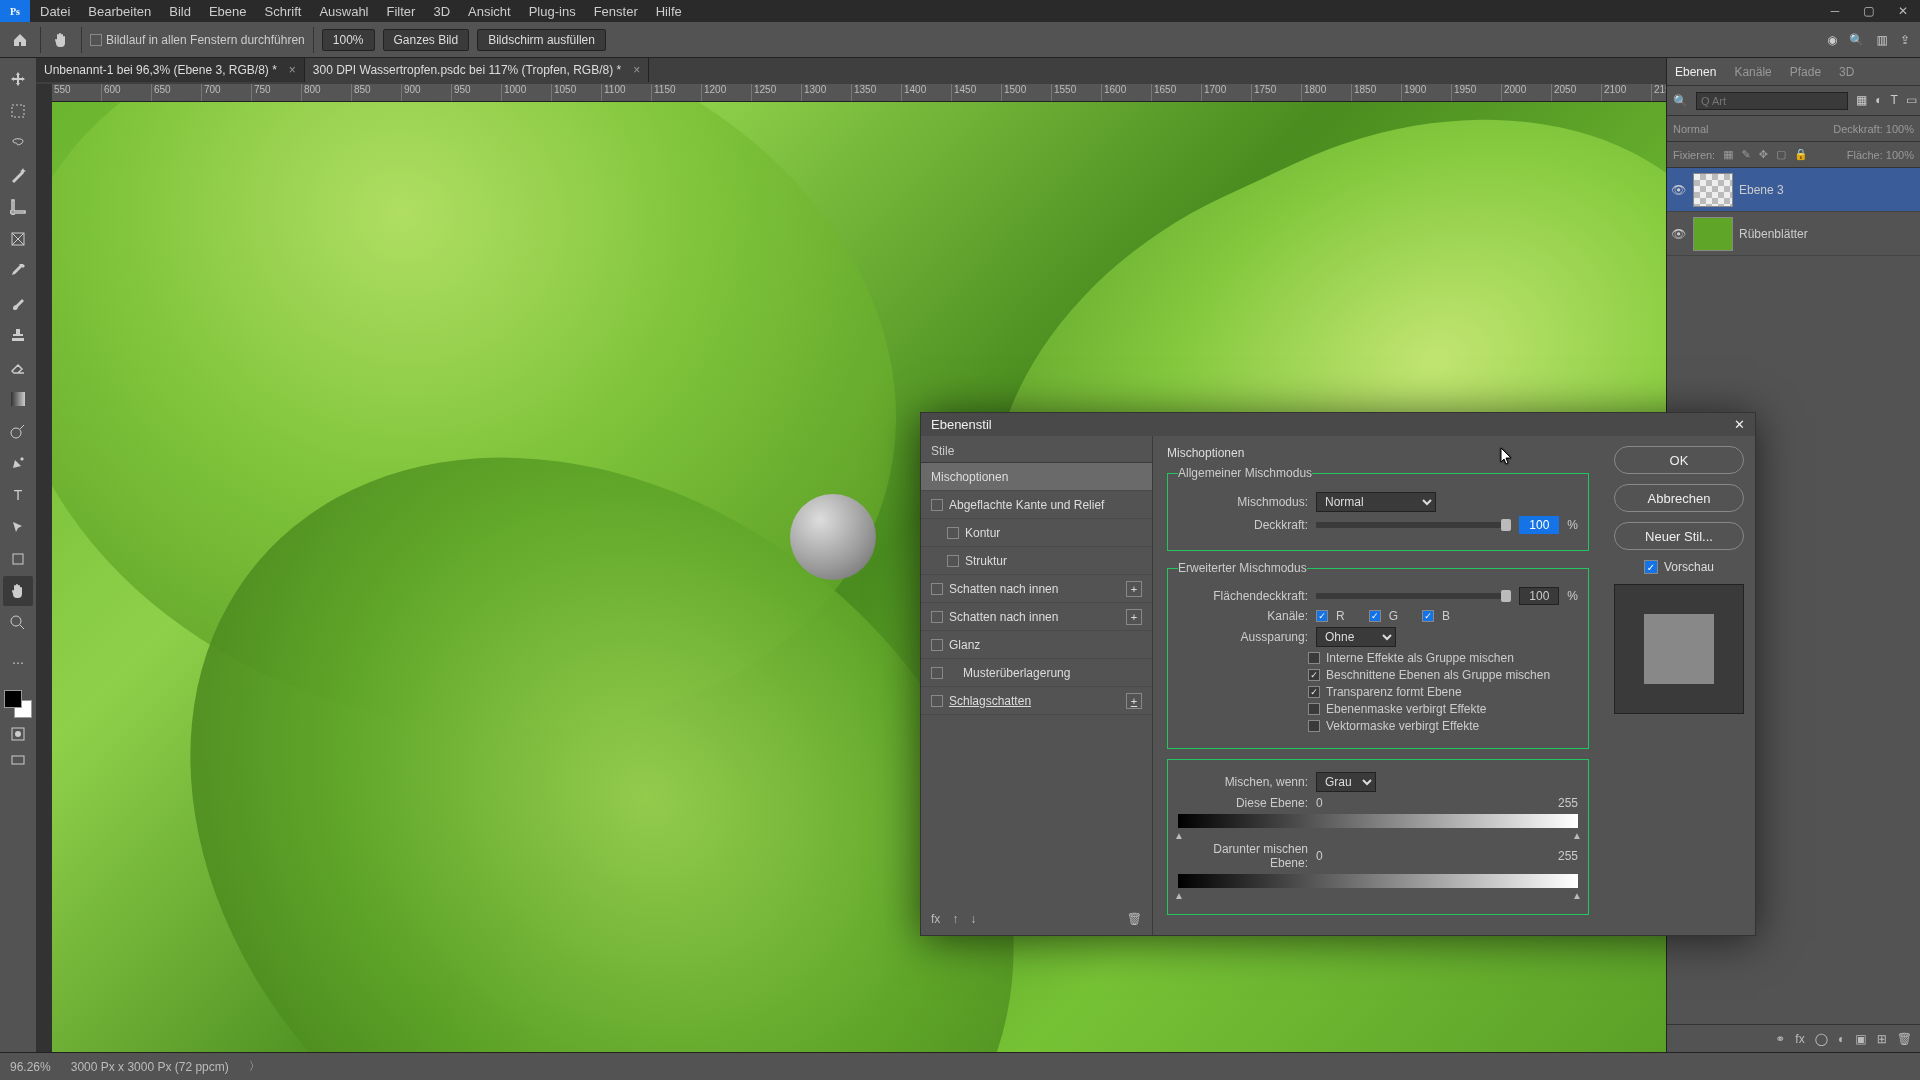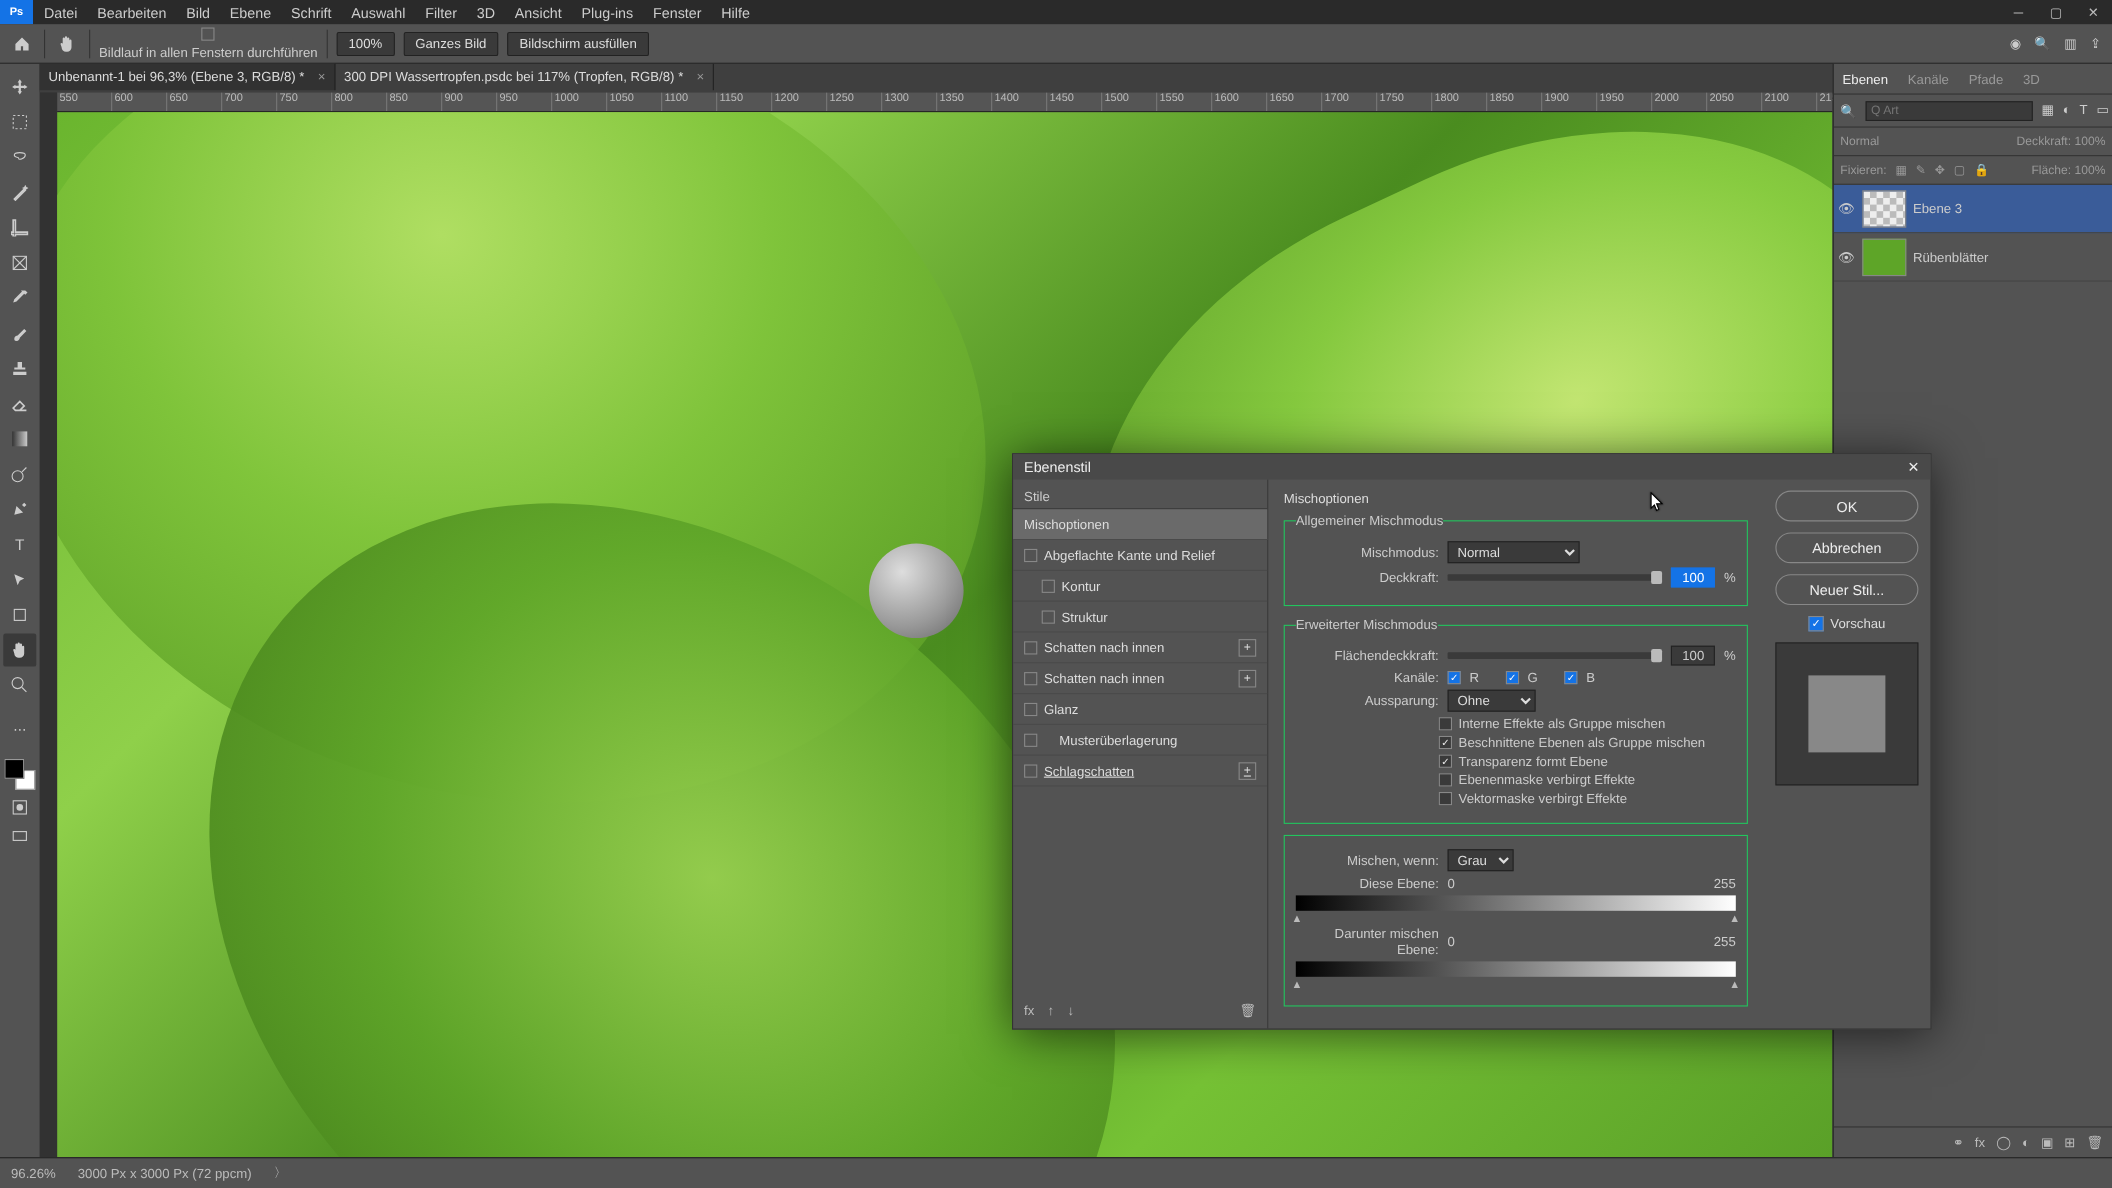--- a/index.html
+++ b/index.html
@@ -1,20 +1,20 @@
 <!DOCTYPE html>
 <html><head>
 <meta charset="utf-8">
 <style>
 * { margin: 0; padding: 0; box-sizing: border-box; font-family: "Segoe UI", Tahoma, sans-serif; user-select: none; }
 body { background: #323232; width: 1920px; height: 1080px; overflow: hidden; color: #ccc; font-size: 12px; position: relative; }
 
 
 #titlebar { position: absolute; top: 0; left: 0; right: 0; height: 22px; background: #2a2a2a; display: flex; }
-#titlebar .ps { width: 30px; height: 22px; background: #1473e6; color: #fff; display: flex; align-items: center; justify-content: center; font-weight: bold; font-size: 10px; }
+#titlebar .ps { width: 30px; height: 22px; background: #1473e6; color: #fff; display: flex; align-items: center; justify-content: center; font-weight: bold; font-size: 10px; font-family: Liberation Serif, serif; }
 #titlebar .menu { display: flex; gap: 18px; padding-left: 10px; align-items: center; color: #ccc; font-size: 13px; }
 #titlebar .menu span { cursor: default; }
 #titlebar .wincontrols { margin-left: auto; display: flex; }
 #titlebar .wincontrols div { width: 34px; height: 22px; display: flex; align-items: center; justify-content: center; color: #bbb; }
 
 
 #optbar { position: absolute; top: 22px; left: 0; right: 0; height: 36px; background: #535353; display: flex; align-items: center; padding-left: 8px; gap: 8px; border-bottom: 1px solid #222; }
 #optbar .home { width: 24px; height: 24px; display: flex; align-items: center; justify-content: center; }
 .sep { width: 1px; height: 26px; background: #333; }
 #optbar .hand { width: 24px; height: 24px; display: flex; align-items: center; justify-content: center; }
@@ -144,21 +144,21 @@
         <path d="M2 8l6-6 6 6v6H9v-4H7v4H2z" fill="#ccc"></path>
       </svg>
     </div>
   <div class="sep"></div>
   <div class="hand">
       <svg width="18" height="18" viewBox="0 0 18 18">
         <path d="M5 9V4a1 1 0 012 0v4V3a1 1 0 012 0v5V4a1 1 0 012 0v5V6a1 1 0 012 0v6a4 4 0 01-4 4H8a4 4 0 01-4-4l-1-3a1 1 0 012 0z" fill="#ccc"></path>
       </svg>
     </div>
   <div class="sep"></div>
-  <label style="display:flex;align-items:center;gap:4px;flex-direction:column;">
+  <label style="display:flex;align-items:center;gap:4px;">
       <span style="width:12px;height:12px;border:1px solid #888;"></span>
       <span>Bildlauf in allen Fenstern durchführen</span>
     </label>
   <div class="sep"></div>
   <div class="btn">100%</div>
   <div class="btn">Ganzes Bild</div>
   <div class="btn">Bildschirm ausfüllen</div>
   <div class="right">
     <span>◉</span>
     <span>🔍</span>

